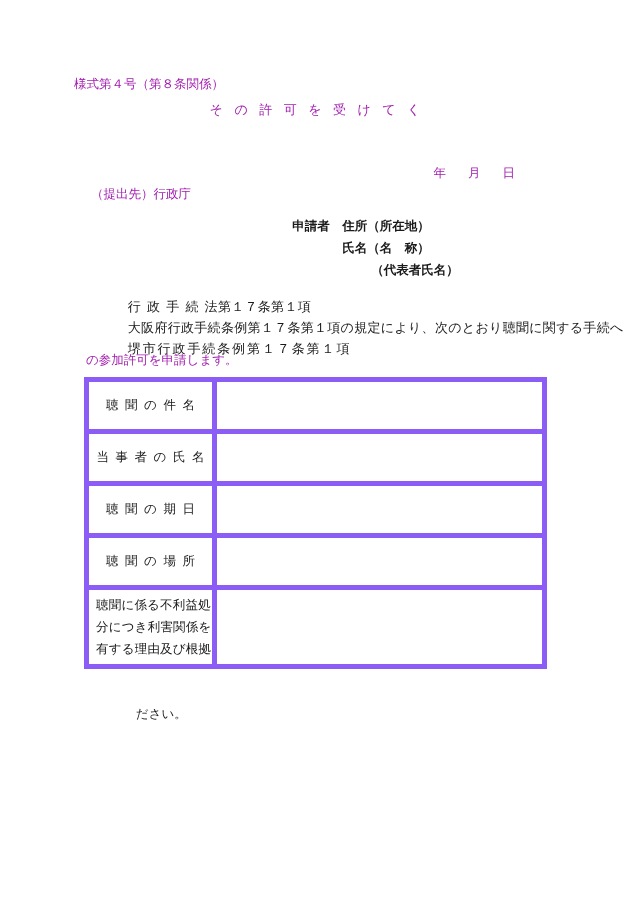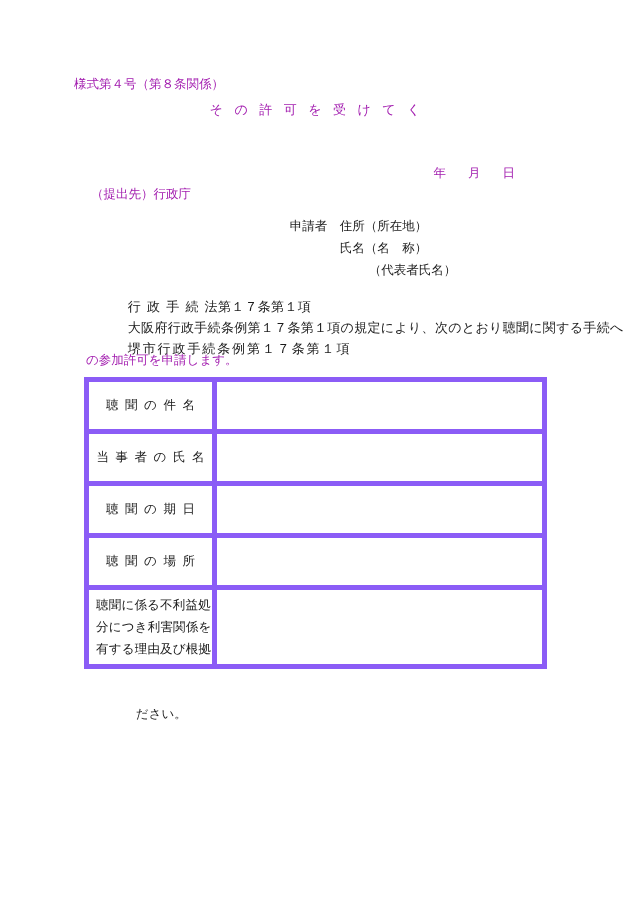--- a/index.html
+++ b/index.html
@@ -64,20 +64,21 @@
   
   .submit-to {
     left: 91px;
     top: 188px;
   }
 
   .applicant-block {
     position: absolute;
     left: 266px;
     top: 207px;
+    font-weight: bold;
   }
   .applicant-row {
     position: relative;
     height: 22px;
     white-space: pre;
     font-size: 12.5px;
     line-height: 1;
   }
   .applicant-label {
     display: inline-block;

